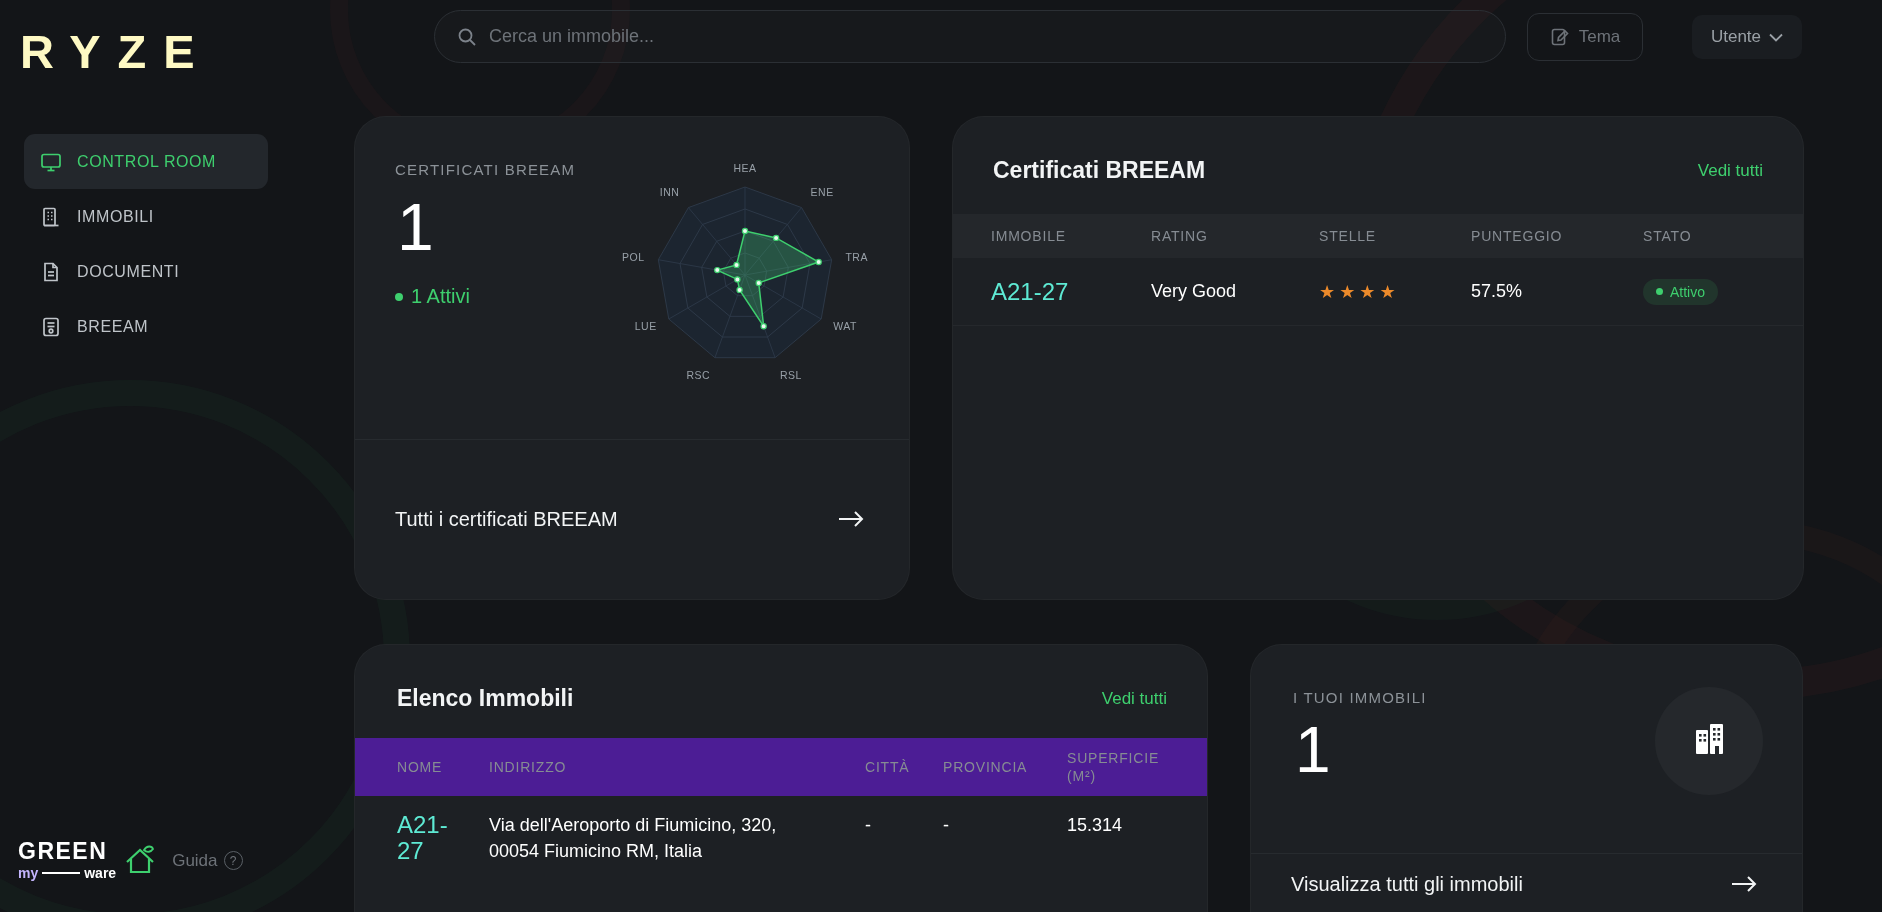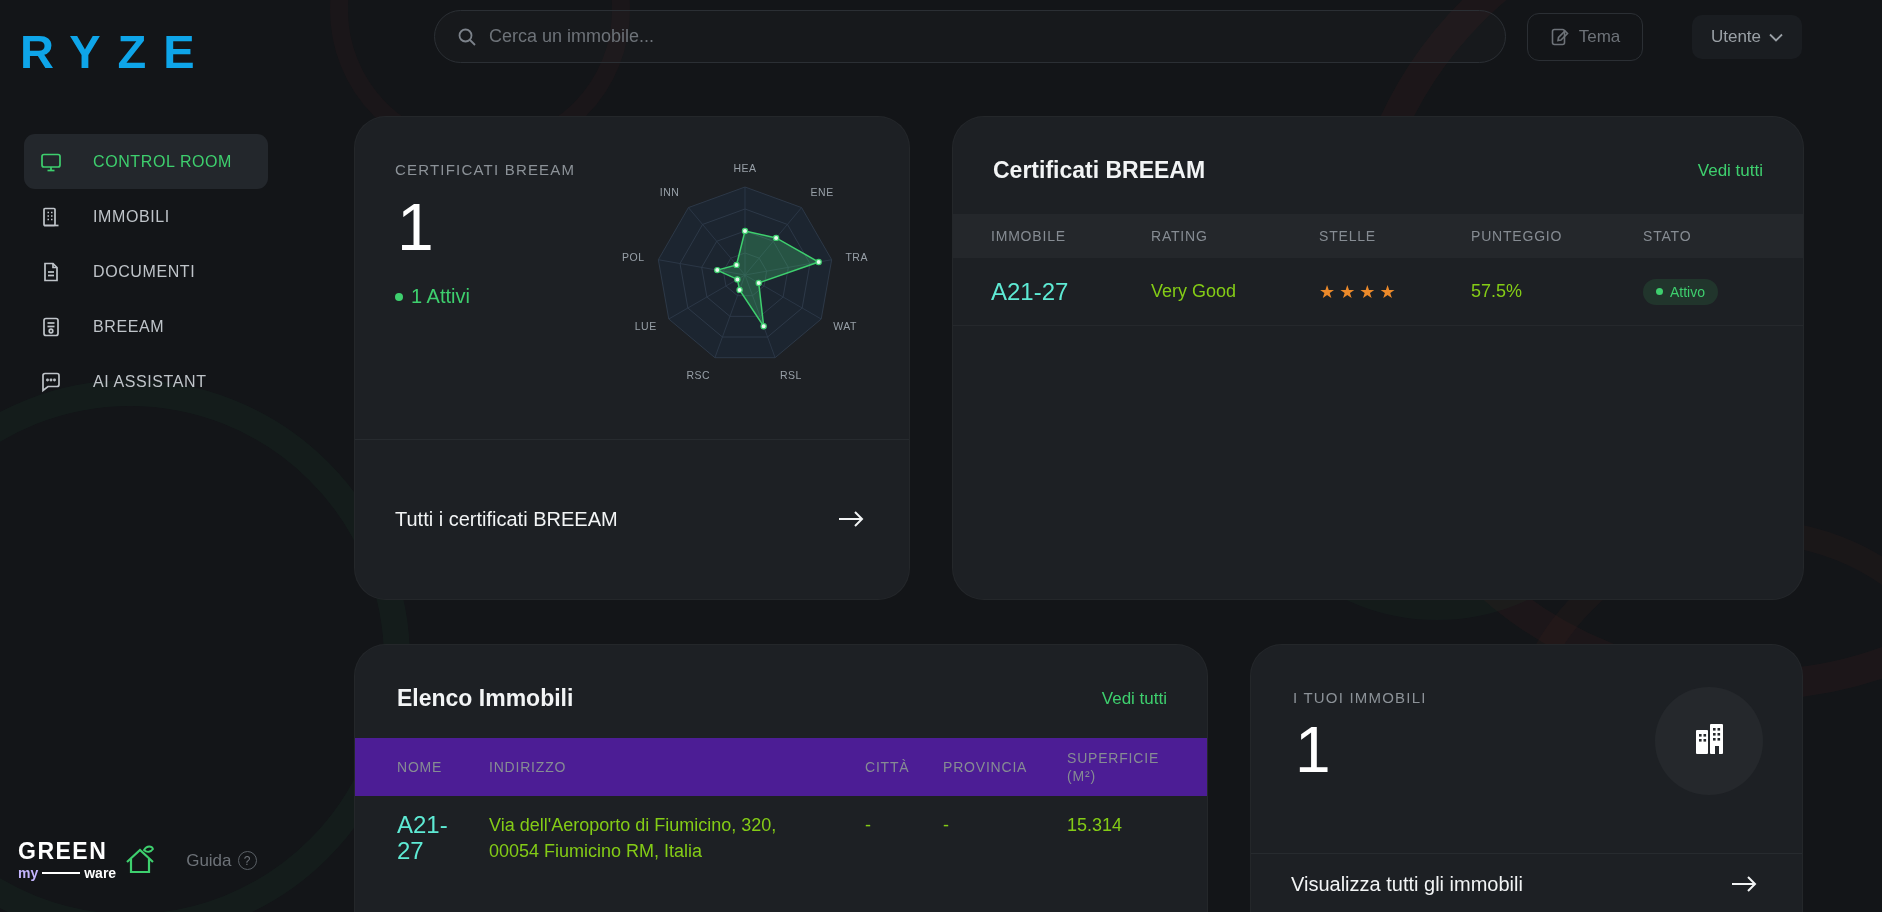--- a/index.html
+++ b/index.html
@@ -41,32 +41,32 @@
   .user-menu {
     position:absolute; left:1692px; top:15px; height:44px; width:110px;
     background:#1a1d21; border-radius:10px;
     display:flex; align-items:center; justify-content:center; gap:8px;
     color:#9aa0a6; font-size:17px; cursor:pointer;
   }
 
   
   .logo {
     position:absolute; left:20px; top:28px;
-    font-size:47px; font-weight:700; color:#0ea5e9;
+    font-size:47px; font-weight:700; color:#fef9c3;
     letter-spacing:17px; line-height:1;
   }
   .menu { position:absolute; left:24px; top:134px; width:244px; }
   .menu-item {
-    height:55px; display:flex; align-items:center; gap:30px;
+    height:55px; display:flex; align-items:center; gap:14px;
     padding:0 16px; border-radius:11px; cursor:pointer;
     color:#bfc4c9; font-size:16px; letter-spacing:0.6px; font-weight:500;
   }
   .menu-item .mi { width:23px; height:23px; flex:0 0 23px; display:flex; align-items:center; }
   .menu-item.active { background:#23272c; color:#3ecf6e; }
-  .side-footer { position:absolute; left:18px; top:840px; display:flex; align-items:center; gap:26px; }
+  .side-footer { position:absolute; left:18px; top:840px; display:flex; align-items:center; gap:12px; }
   .gm-logo { display:flex; align-items:flex-end; gap:4px; }
   .gm-text { display:flex; flex-direction:column; }
   .gm-green { color:#fff; font-weight:700; font-size:23px; letter-spacing:1.5px; line-height:1; }
   .gm-sub { display:flex; align-items:center; gap:4px; margin-top:2px; }
   .gm-my { color:#c4b5fd; font-size:14px; font-weight:700; }
   .gm-line { width:38px; height:2px; background:#ffffff; }
   .gm-ware { color:#fff; font-size:14px; font-weight:700; }
   .guida { display:flex; align-items:center; gap:6px; color:#6d7278; font-size:17px; cursor:pointer; }
   .qmark {
     width:19px; height:19px; border:1.5px solid #5a6066; border-radius:50%;
@@ -105,21 +105,21 @@
     padding:40px 40px 0 40px;
   }
   .card-head h2 { font-size:23px; font-weight:700; color:#f2f4f5; }
   .link-green { font-size:17px; color:#3ecf6e; cursor:pointer; }
 
   .t2-headrow, .t2-row { display:grid; grid-template-columns:160px 168px 152px 172px 1fr; padding:0 38px; align-items:center; }
   .t2-headrow { background:#24272b; height:44px; margin-top:30px; }
   .th { font-size:14px; letter-spacing:0.8px; color:#868c93; font-weight:500; }
   .t2-row { height:68px; border-bottom:1px solid #25282c; cursor:pointer; }
   .cell-main { font-size:24px; color:#5eead4; font-weight:500; }
-  .cell-dim { font-size:18px; color:#84cc16; }
+  .cell-dim { font-size:18px; color:#ffffff; }
   .stars { color:#ec8a2b; font-size:18px; letter-spacing:4px; }
   .badge-attivo {
     display:inline-flex; align-items:center; gap:7px;
     background:rgba(62,207,110,0.12); color:#3ecf6e;
     font-size:14px; padding:5px 13px; border-radius:999px;
   }
   .badge-attivo::before { content:""; width:7px; height:7px; border-radius:50%; background:#3ecf6e; }
 
   .t3-headrow, .t3-row { display:grid; grid-template-columns:92px 376px 78px 124px 1fr; padding:0 42px; align-items:center; }
   .t3-headrow { background:#4c1d95; height:58px; margin-top:26px; }
@@ -218,31 +218,20 @@
     <div class="menu-item">
       <span class="mi">
         <svg class="icon" width="22" height="22" viewBox="0 0 22 22" fill="none" stroke="currentColor" stroke-width="1.7">
             <rect x="4" y="2.5" width="14" height="17" rx="2"></rect>
             <line x1="7.5" y1="7" x2="14.5" y2="7"></line>
             <line x1="7.5" y1="10.5" x2="14.5" y2="10.5"></line>
             <circle cx="11" cy="15" r="1.8"></circle>
           </svg>
       </span>
       <span>BREEAM</span>
-    </div>
-    <div class="menu-item">
-      <span class="mi">
-        <svg class="icon" width="22" height="22" viewBox="0 0 22 22" fill="none" stroke="currentColor" stroke-width="1.7">
-            <path d="M3 4.5 a2 2 0 0 1 2-2 h12 a2 2 0 0 1 2 2 v9 a2 2 0 0 1 -2 2 h-9 l-5 4 z"></path>
-            <circle cx="7.5" cy="9" r="0.6" fill="currentColor"></circle>
-            <circle cx="11" cy="9" r="0.6" fill="currentColor"></circle>
-            <circle cx="14.5" cy="9" r="0.6" fill="currentColor"></circle>
-          </svg>
-      </span>
-      <span>AI ASSISTANT</span>
     </div>
   </div>
 
   <div class="side-footer">
     <div class="gm-logo">
       <div class="gm-text">
         <span class="gm-green">GREEN</span>
         <span class="gm-sub">
           <span class="gm-my">my</span>
           <span class="gm-line"></span>

